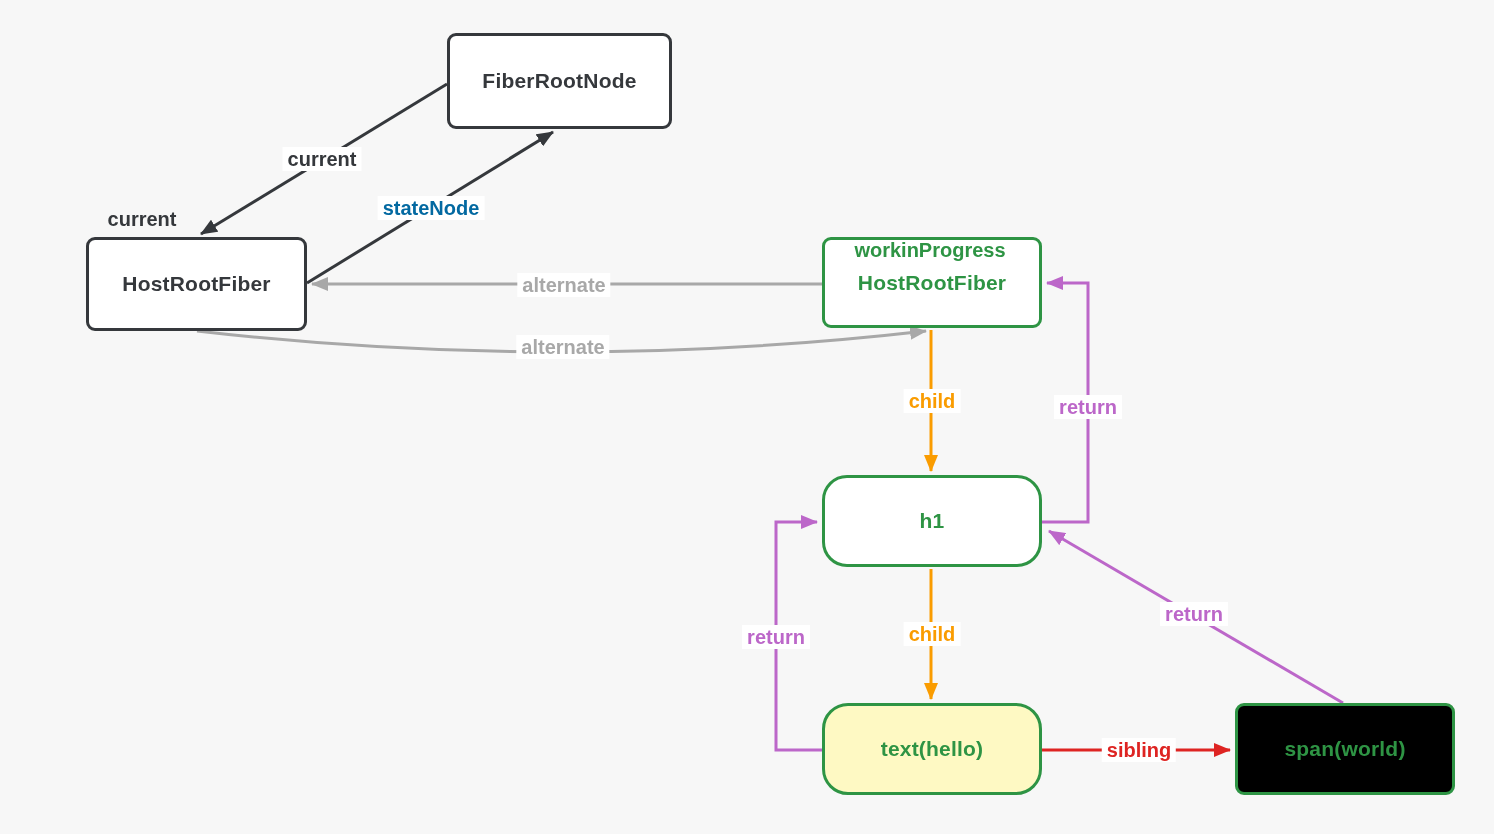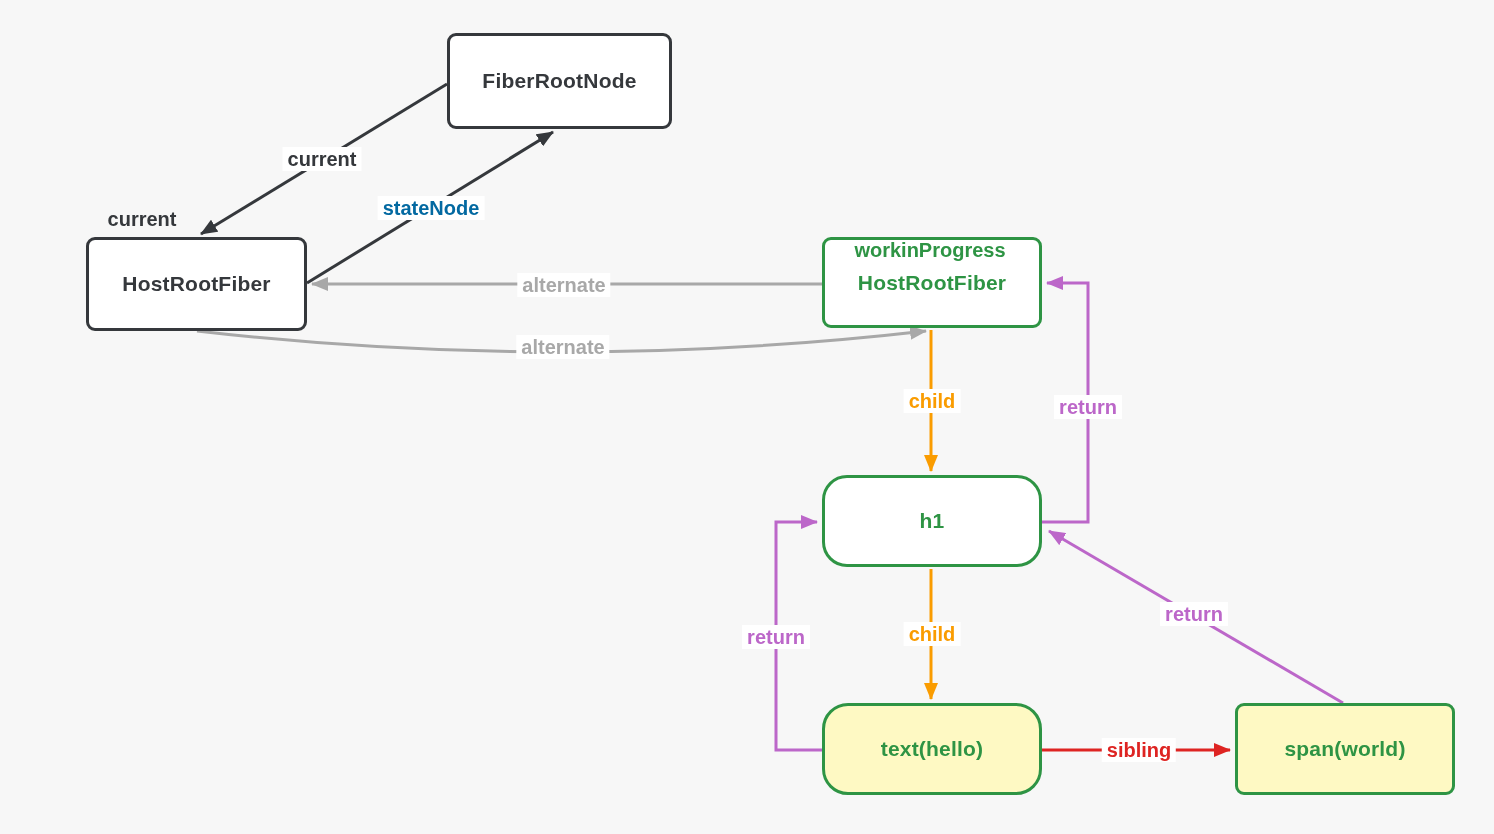--- a/index.html
+++ b/index.html
@@ -87,21 +87,21 @@
     </div>
     <div class="node" style="left: 822px; top: 237px; width: 220px; height: 91px; border-color: rgb(46, 148, 68); color: rgb(46, 148, 68); background: rgb(255, 255, 255);">
       <span>HostRootFiber</span>
     </div>
     <div class="node" style="left: 822px; top: 475px; width: 220px; height: 92px; border-color: rgb(46, 148, 68); color: rgb(46, 148, 68); background: rgb(255, 255, 255); border-radius: 25px;">
       <span>h1</span>
     </div>
     <div class="node" style="left: 822px; top: 703px; width: 220px; height: 92px; border-color: rgb(46, 148, 68); color: rgb(46, 148, 68); background: #fef9c3; border-radius: 26px;">
       <span>text(hello)</span>
     </div>
-    <div class="node" style="left: 1235px; top: 703px; width: 220px; height: 92px; border-color: rgb(46, 148, 68); color: rgb(46, 148, 68); background: #fef9c3;">
+    <div class="node" style="left: 1235px; top: 703px; width: 220px; height: 92px; border-color: rgb(46, 148, 68); color: rgb(46, 148, 68); background: #000000;">
       <span>span(world)</span>
     </div>
     <div class="edge-label" style="left: 322px; top: 159px; color: rgb(53, 56, 60); background: rgb(255, 255, 255);">current</div>
     <div class="edge-label" style="left: 431px; top: 208px; color: #0369a1; background: rgb(255, 255, 255);">stateNode</div>
     <div class="edge-label" style="left: 564px; top: 285px; color: rgb(168, 168, 168); background: rgb(255, 255, 255);">alternate</div>
     <div class="edge-label" style="left: 563px; top: 347px; color: rgb(168, 168, 168); background: rgb(255, 255, 255);">alternate</div>
     <div class="edge-label" style="left: 932px; top: 401px; color: rgb(250, 156, 0); background: rgb(255, 255, 255);">child</div>
     <div class="edge-label" style="left: 932px; top: 634px; color: rgb(250, 156, 0); background: rgb(255, 255, 255);">child</div>
     <div class="edge-label" style="left: 1088px; top: 407px; color: rgb(188, 103, 201); background: rgb(255, 255, 255);">return</div>
     <div class="edge-label" style="left: 776px; top: 637px; color: rgb(188, 103, 201); background: rgb(255, 255, 255);">return</div>

